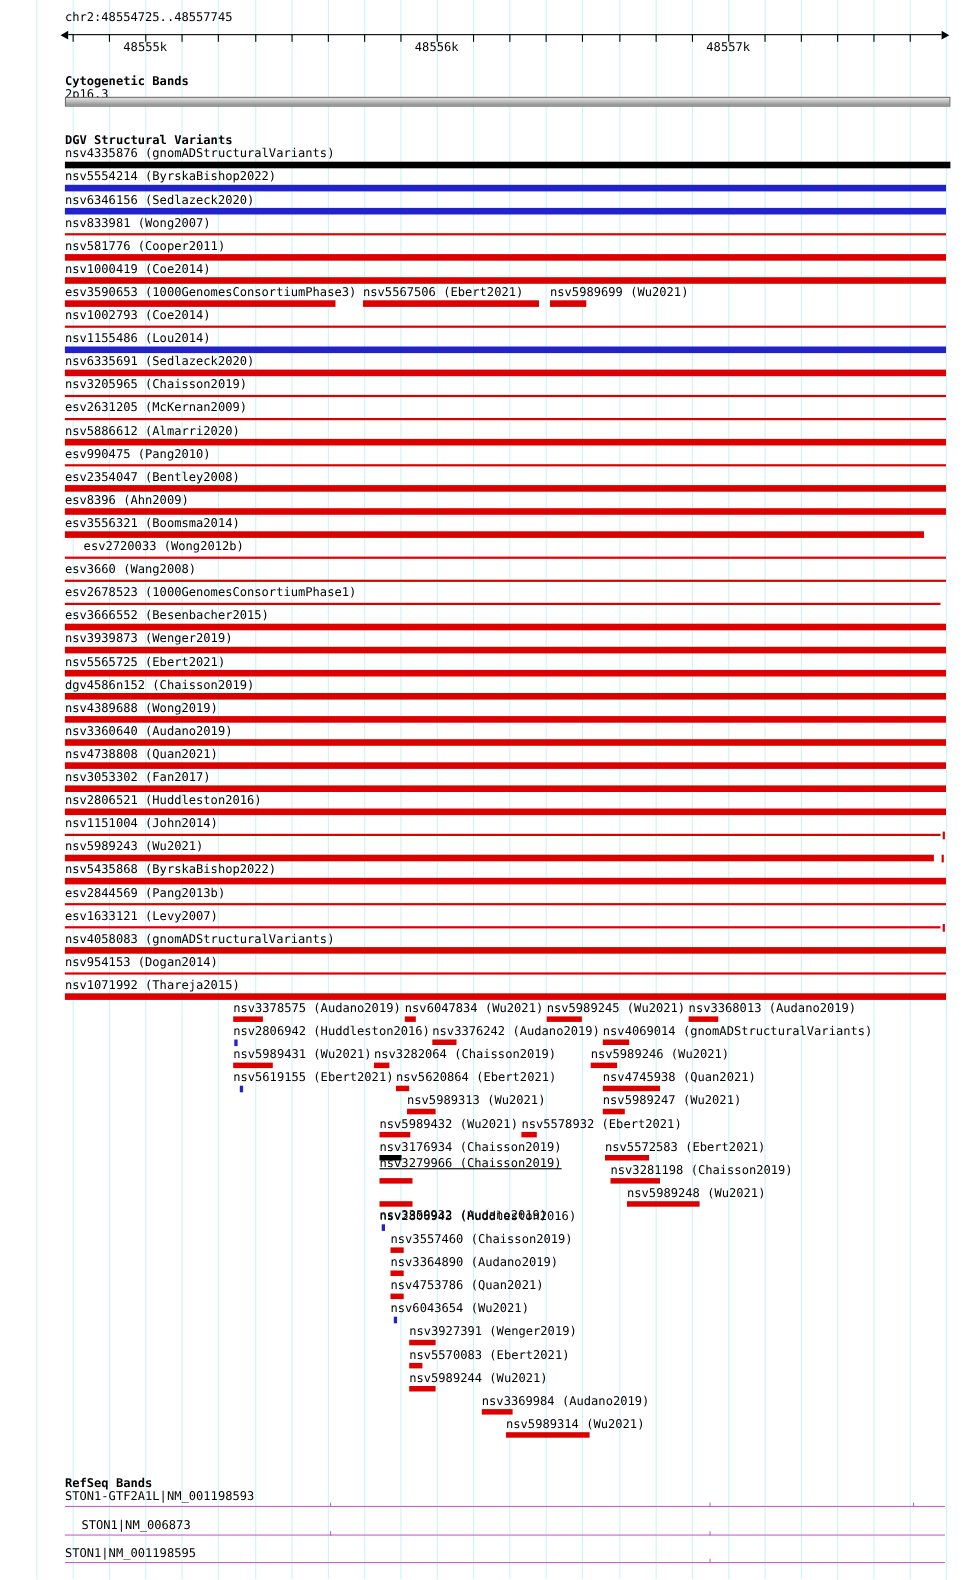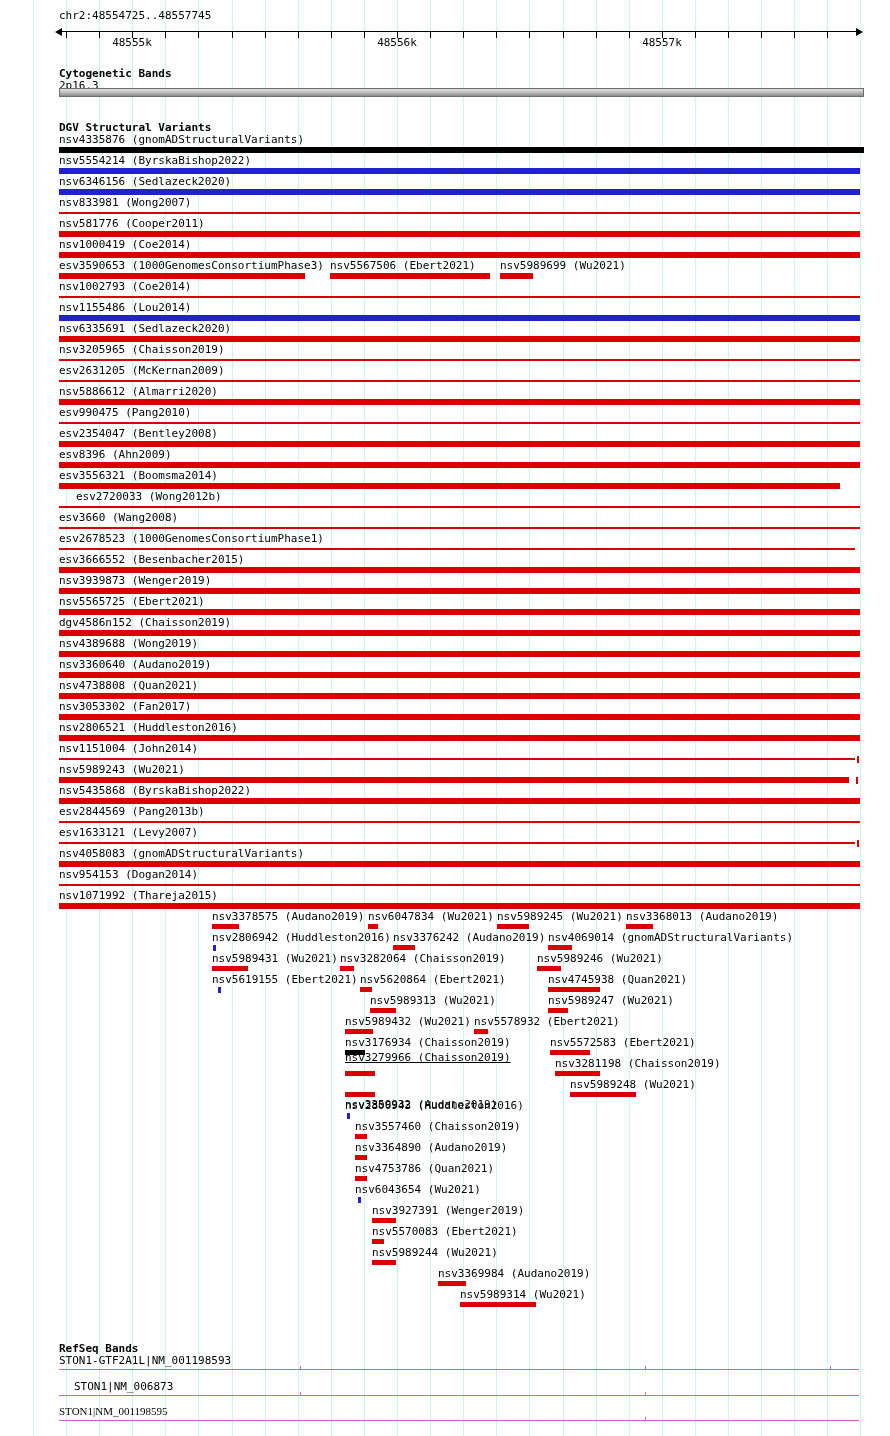--- a/index.html
+++ b/index.html
@@ -250,17 +250,17 @@
   <div id="refseq-rows">
       <div class="vlabel" style="left: 59px; top: 1355px;">STON1-GTF2A1L|NM_001198593</div>
       <div class="vbar" style="left: 59px; top: 1369px; width: 800px; height: 1px; background: rgb(204, 95, 204);"></div>
       <div class="vbar" style="left: 300px; top: 1366px; width: 1px; height: 4px; background: rgb(204, 95, 204);"></div>
       <div class="vbar" style="left: 645px; top: 1366px; width: 1px; height: 4px; background: rgb(204, 95, 204);"></div>
       <div class="vbar" style="left: 830px; top: 1366px; width: 1px; height: 4px; background: rgb(204, 95, 204);"></div>
       <div class="vlabel" style="left: 59px; top: 1381px; margin-left: 15px;">STON1|NM_006873</div>
       <div class="vbar" style="left: 59px; top: 1395px; width: 800px; height: 1px; background: rgb(204, 95, 204);"></div>
       <div class="vbar" style="left: 300px; top: 1392px; width: 1px; height: 4px; background: rgb(204, 95, 204);"></div>
       <div class="vbar" style="left: 645px; top: 1392px; width: 1px; height: 4px; background: rgb(204, 95, 204);"></div>
-      <div class="vlabel" style="left: 59px; top: 1406px; font-family: Liberation Serif, serif;">STON1|NM_001198595</div>
+      <div class="vlabel" style="left: 59px; top: 1406px;">STON1|NM_001198595</div>
       <div class="vbar" style="left: 59px; top: 1420px; width: 800px; height: 1px; background: rgb(204, 95, 204);"></div>
       <div class="vbar" style="left: 645px; top: 1417px; width: 1px; height: 4px; background: rgb(204, 95, 204);"></div>
     </div>
 </div>
 
 </body></html>

